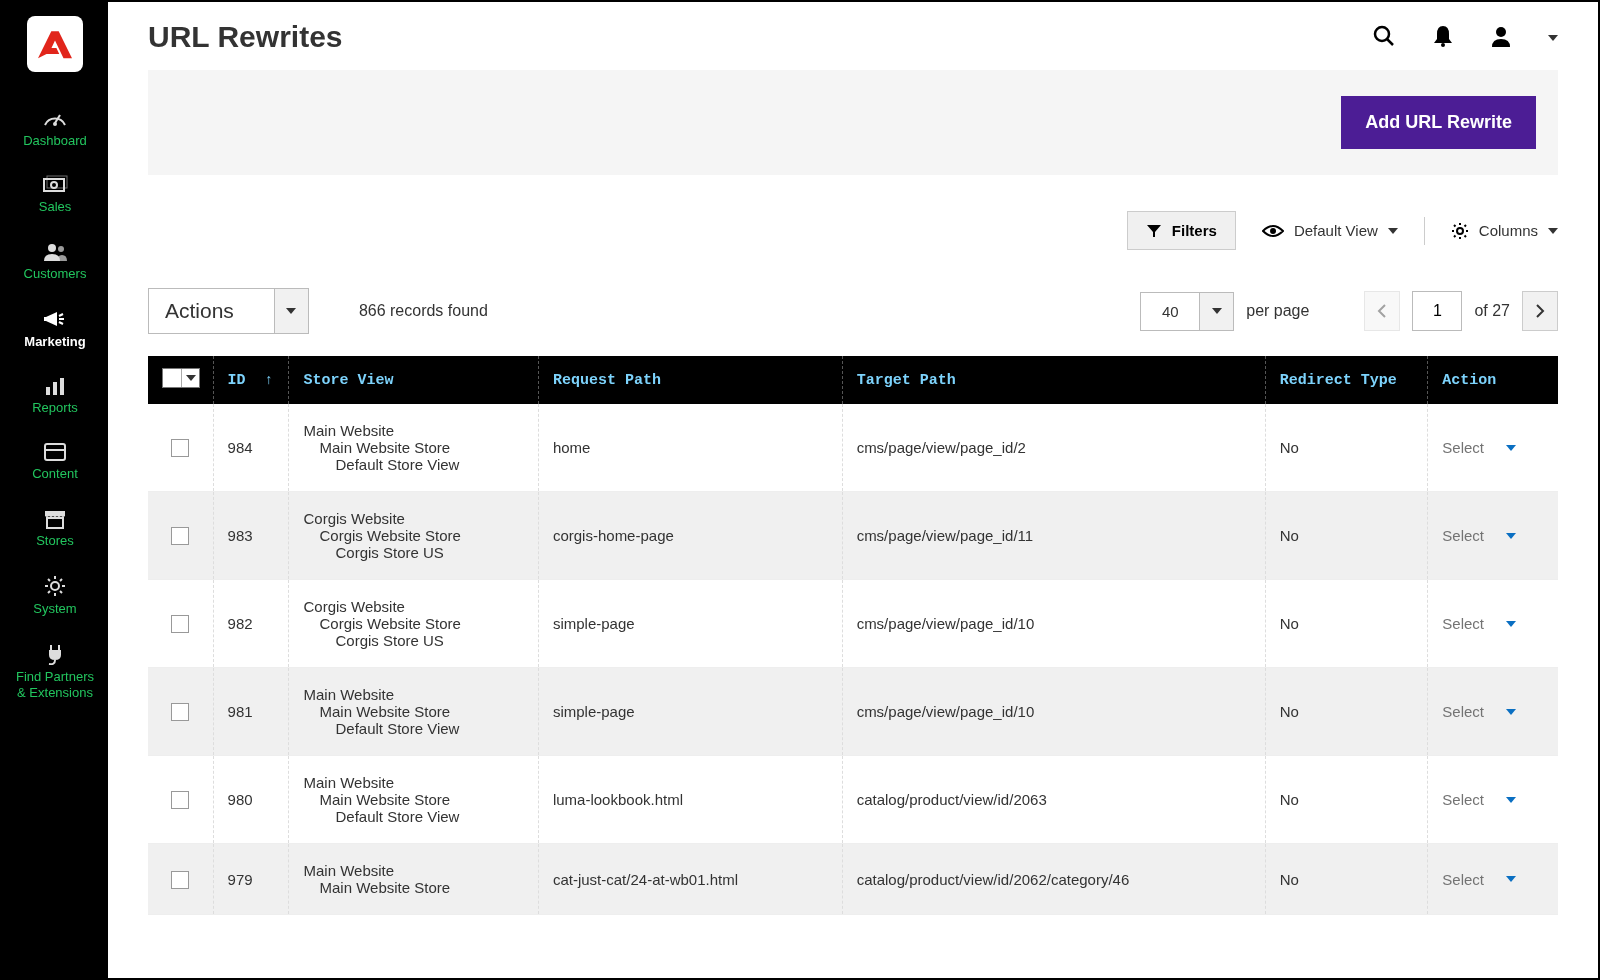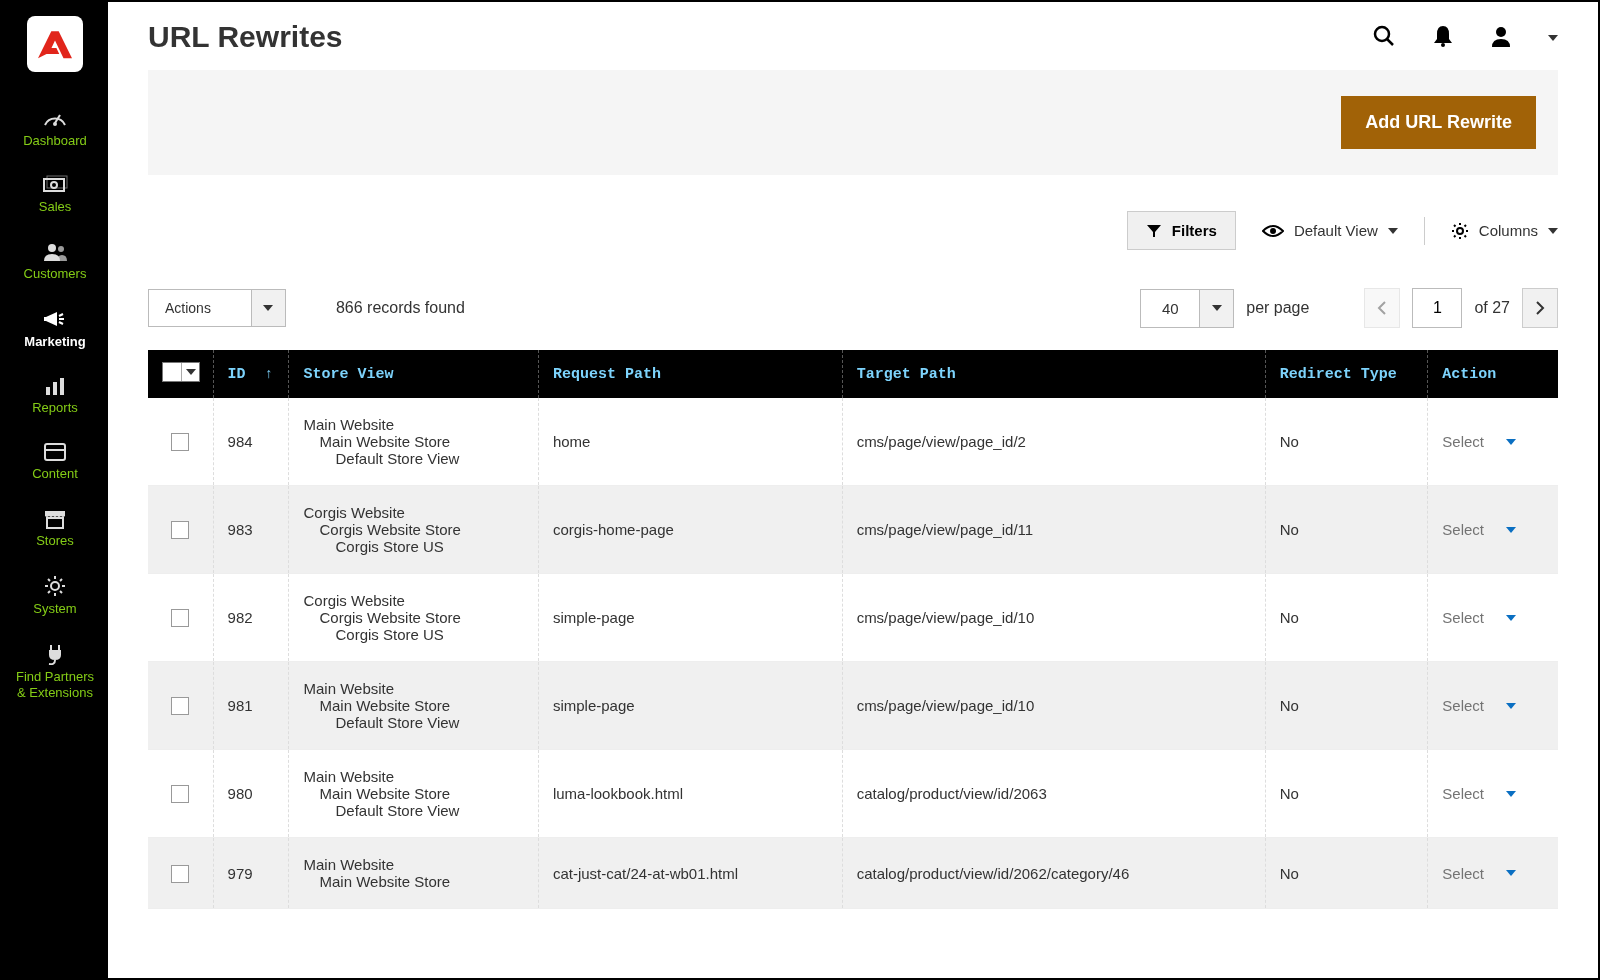--- a/index.html
+++ b/index.html
@@ -30,21 +30,21 @@
     height: 56px;
     background: #fff;
     border-radius: 8px;
     margin: 0 auto 22px;
     display: flex;
     align-items: center;
     justify-content: center;
   }
   .logo-box svg { display: block; }
   .nav-item {
-    color: #84cc16;
+    color: #22c55e;
     text-align: center;
     padding: 13px 4px 13px;
     cursor: pointer;
     font-size: 13px;
     line-height: 1.25;
   }
   .nav-item.active { color: #fff; font-weight: 600; }
   .nav-icon { display: block; margin: 0 auto 4px; }
   .nav-label { display: block; }
 
@@ -80,21 +80,21 @@
   }
 
   .action-band {
     margin-top: 16px;
     background: #f5f5f5;
     padding: 26px 22px;
     display: flex;
     justify-content: flex-end;
   }
   .btn-primary {
-    background: #a16207;
+    background: #4c1d95;
     color: #fff;
     font-weight: 700;
     font-size: 18px;
     padding: 16px 24px;
     border: none;
     cursor: pointer;
   }
 
   .toolbar {
     display: flex;
@@ -131,21 +131,21 @@
     margin-top: 38px;
     display: flex;
     align-items: center;
   }
   .actions-dd {
     display: flex;
     border: 1px solid #bbb;
   }
   .actions-dd .dd-label {
     padding: 10px 40px 10px 16px;
-    font-size: 14px;
+    font-size: 21px;
   }
   .actions-dd .dd-arrow {
     border-left: 1px solid #bbb;
     background: #f1f1f1;
     width: 34px;
     display: flex;
     align-items: center;
     justify-content: center;
   }
   .records-found {

